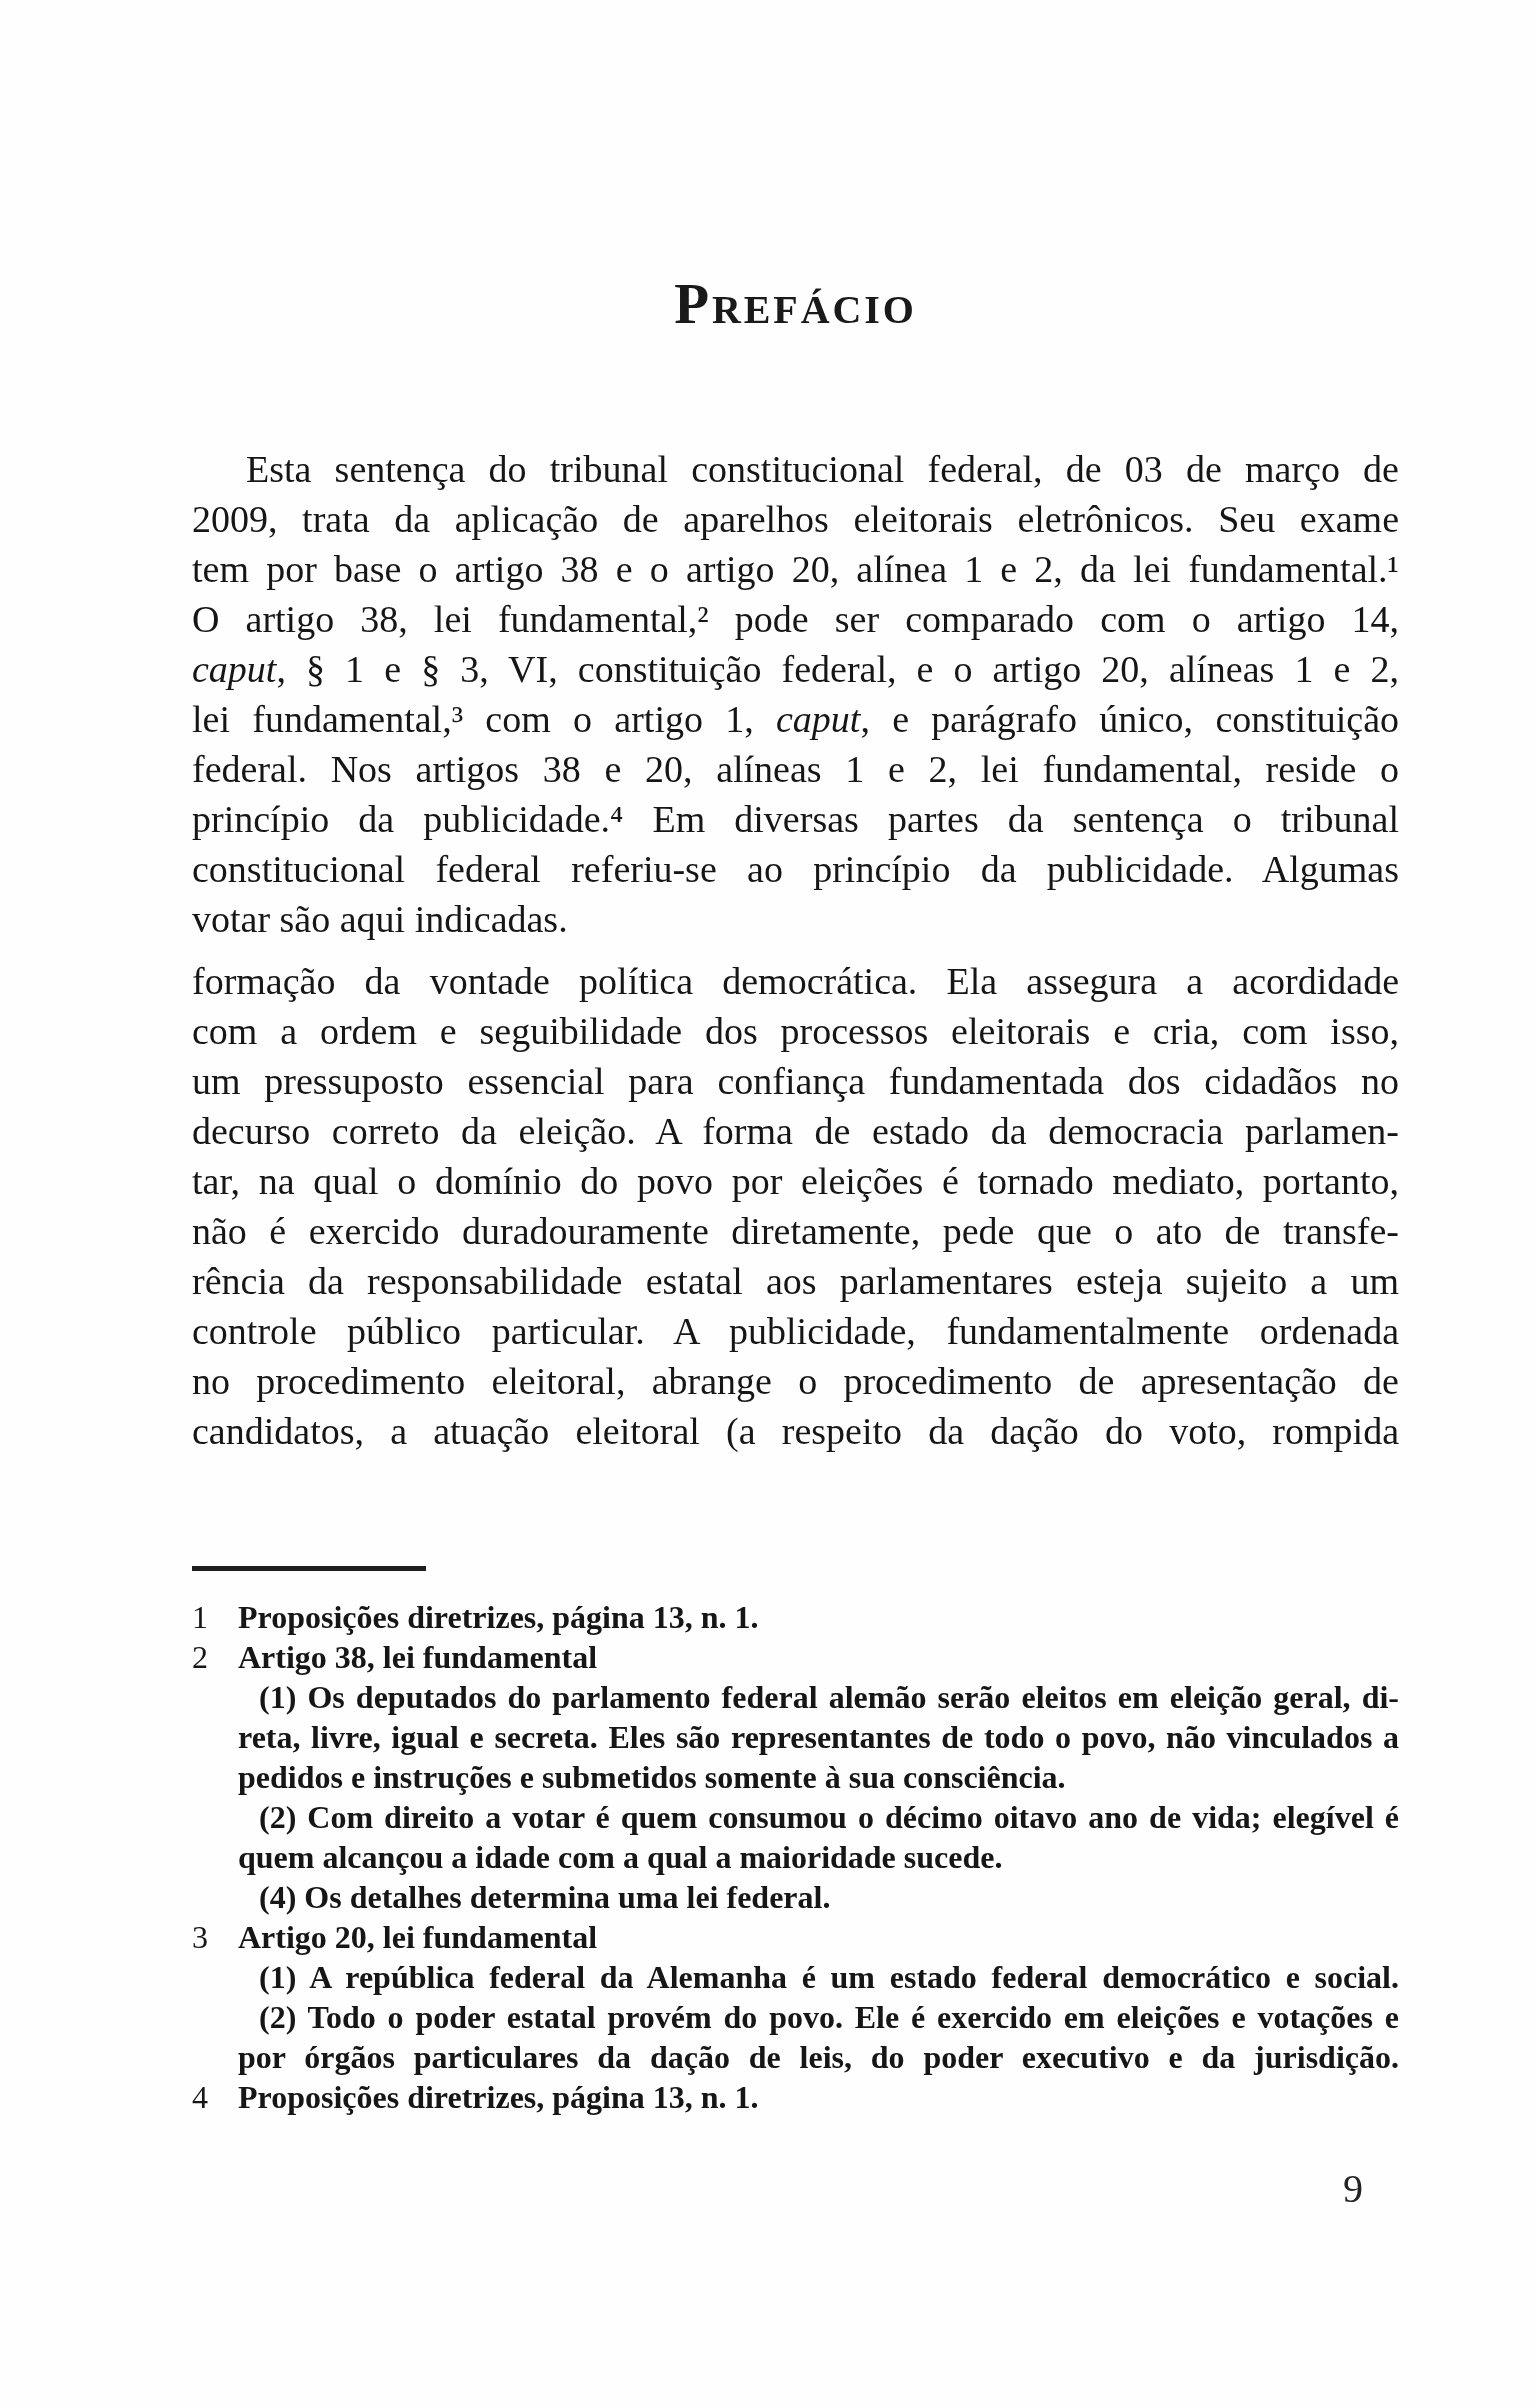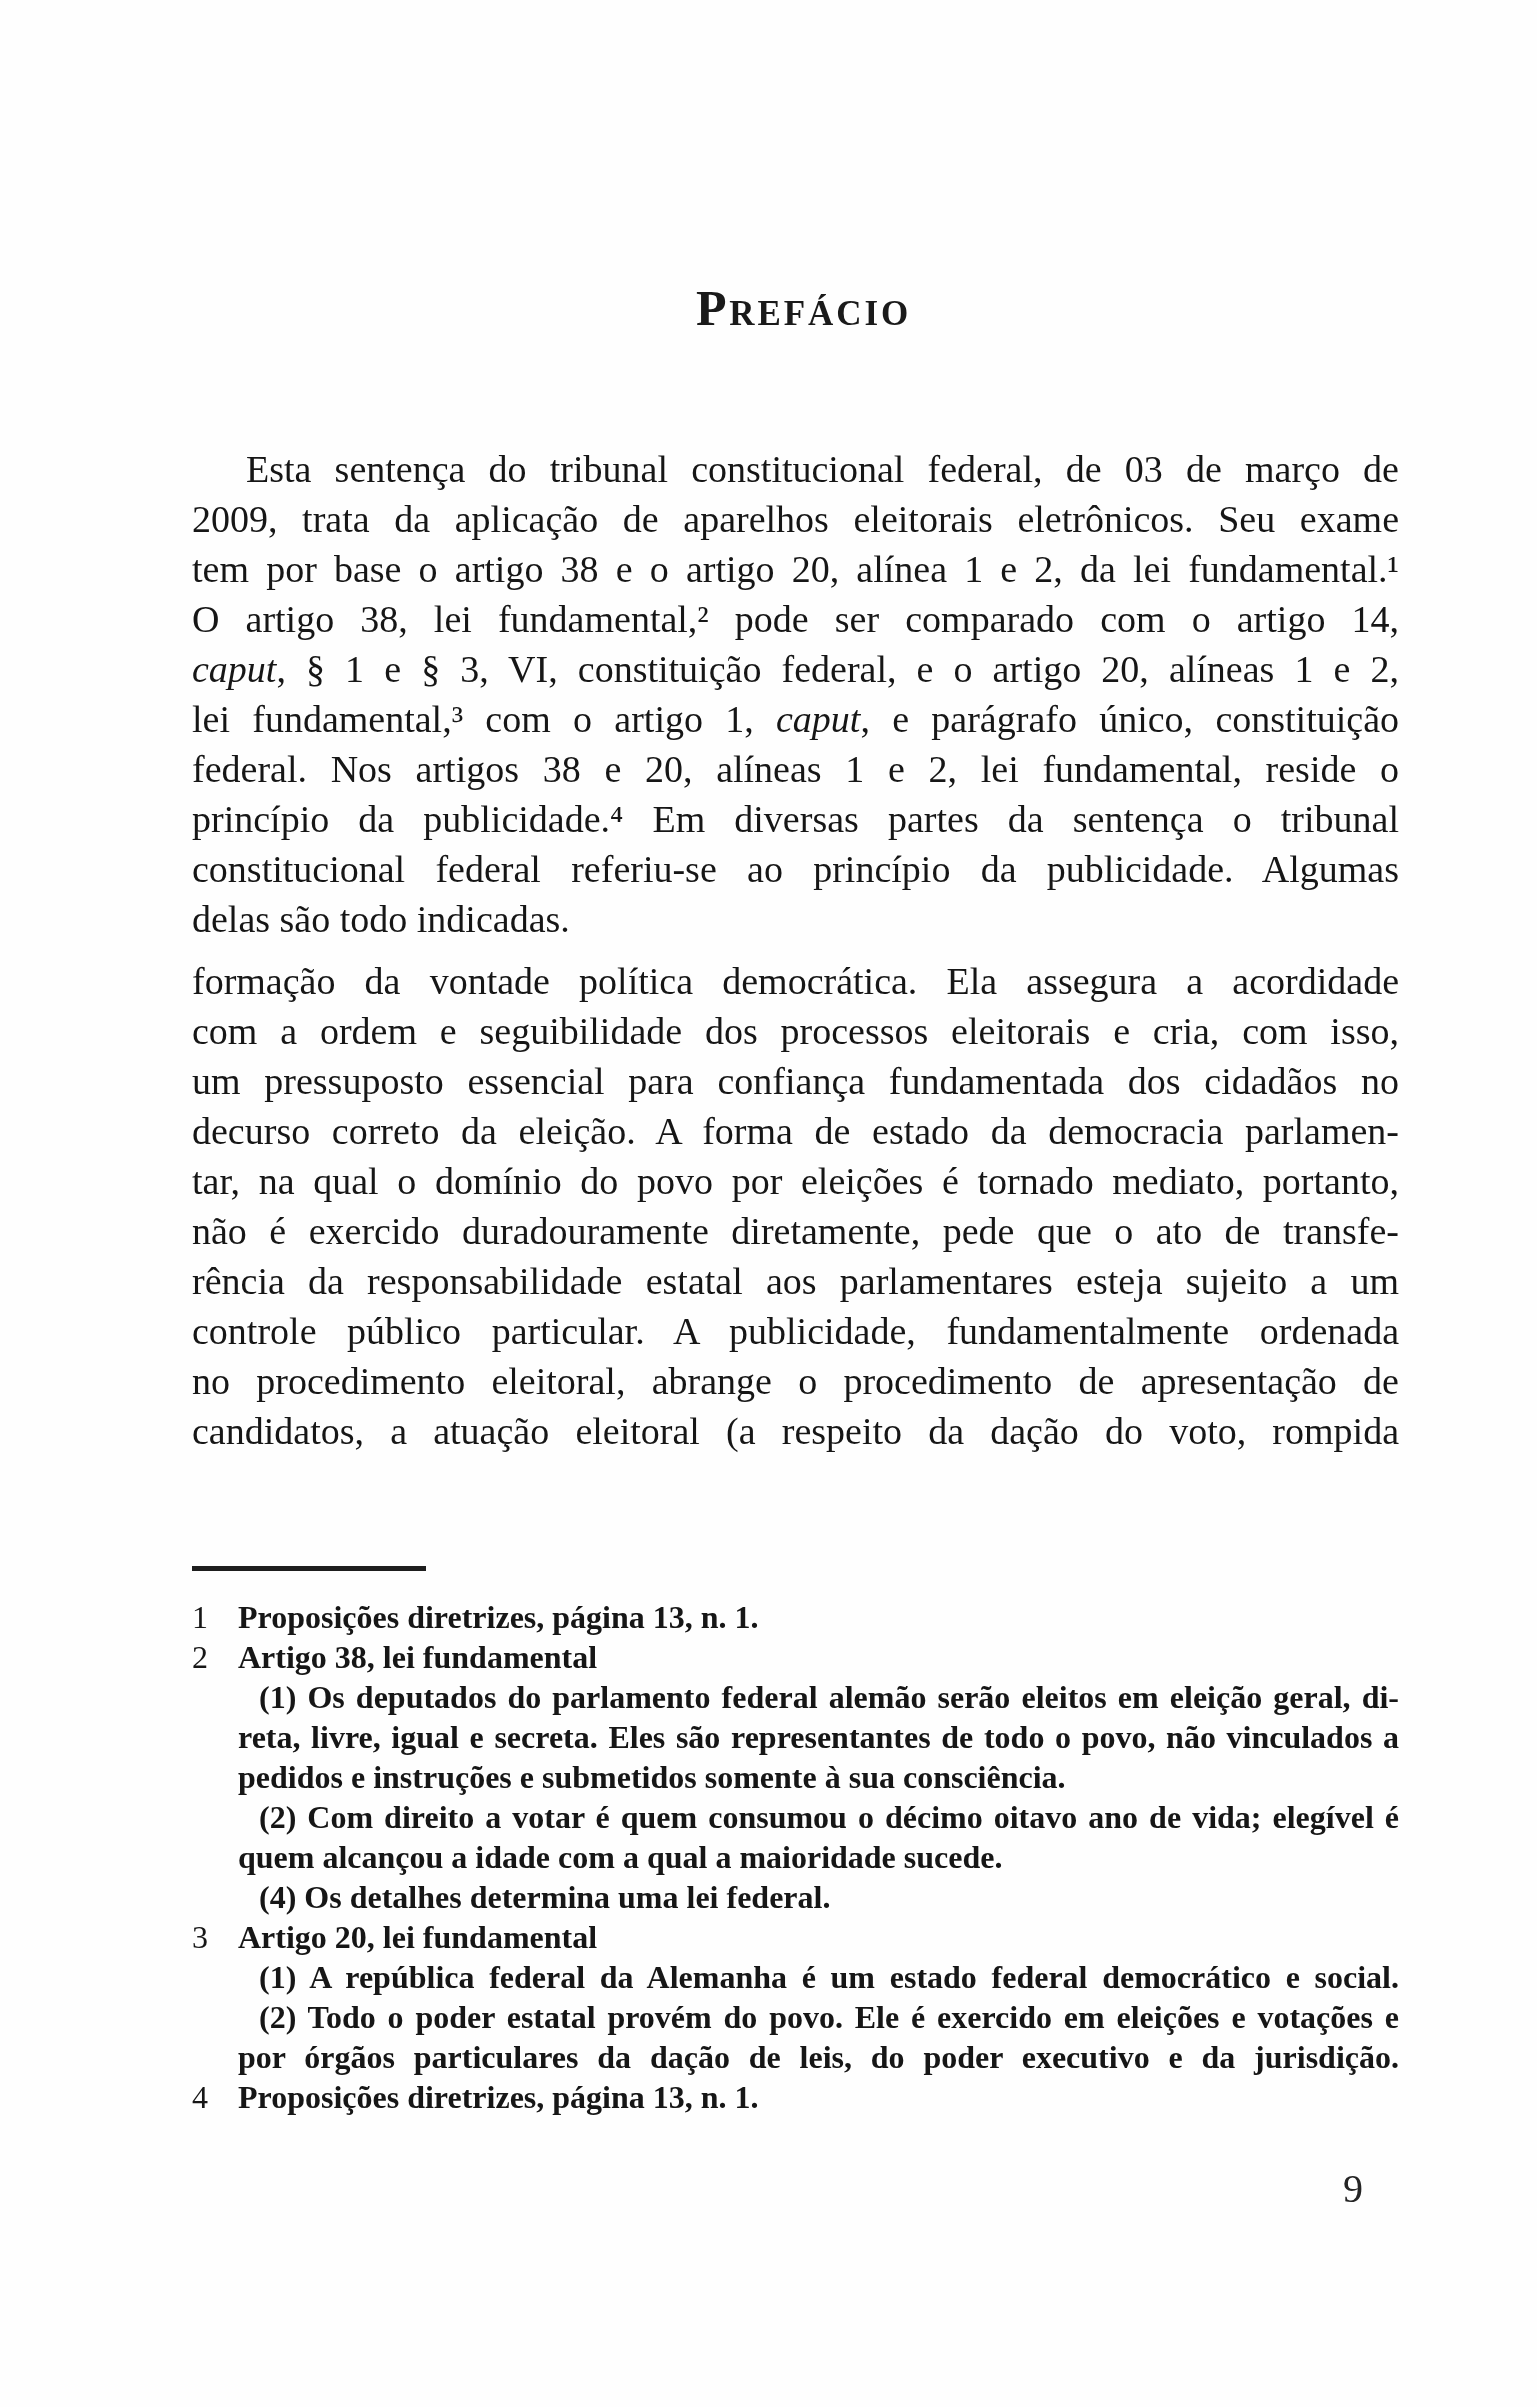--- a/index.html
+++ b/index.html
@@ -11,23 +11,23 @@
     background: #fefefe;
     font-family: "Liberation Serif", serif;
     color: #161616;
     overflow: hidden;
   }
   .title {
     position: absolute;
     top: 271px;
     left: 192px;
     width: 1207px;
-    margin: 8px;
+    margin: 0;
     text-align: center;
-    font-size: 50px;
+    font-size: 57px;
     font-weight: 700;
     font-variant: small-caps;
     letter-spacing: 2.9px;
     color: #1a1a1a;
   }
   .body-text {
     position: absolute;
     top: 444px;
     left: 192px;
     width: 1207px;
@@ -81,21 +81,21 @@
       <div class="para">
         <div class="line just indent">Esta sentença do tribunal constitucional federal, de 03 de março de</div>
         <div class="line just">2009, trata da aplicação de aparelhos eleitorais eletrônicos. Seu exame</div>
         <div class="line just">tem por base o artigo 38 e o artigo 20, alínea 1 e 2, da lei fundamental.¹</div>
         <div class="line just">O artigo 38, lei fundamental,² pode ser comparado com o artigo 14,</div>
         <div class="line just"><i>caput</i>, § 1 e § 3, VI, constituição federal, e o artigo 20, alíneas 1 e 2,</div>
         <div class="line just">lei fundamental,³ com o artigo 1, <i>caput</i>, e parágrafo único, constituição</div>
         <div class="line just">federal. Nos artigos 38 e 20, alíneas 1 e 2, lei fundamental, reside o</div>
         <div class="line just">princípio da publicidade.⁴ Em diversas partes da sentença o tribunal</div>
         <div class="line just">constitucional federal referiu-se ao princípio da publicidade. Algumas</div>
-        <div class="line">delas são todo indicadas.</div>
+        <div class="line">votar são aqui indicadas.</div>
       </div>
       <div class="para">
         <div class="line just">formação da vontade política democrática. Ela assegura a acordidade</div>
         <div class="line just">com a ordem e seguibilidade dos processos eleitorais e cria, com isso,</div>
         <div class="line just">um pressuposto essencial para confiança fundamentada dos cidadãos no</div>
         <div class="line just">decurso correto da eleição. A forma de estado da democracia parlamen-</div>
         <div class="line just">tar, na qual o domínio do povo por eleições é tornado mediato, portanto,</div>
         <div class="line just">não é exercido duradouramente diretamente, pede que o ato de transfe-</div>
         <div class="line just">rência da responsabilidade estatal aos parlamentares esteja sujeito a um</div>
         <div class="line just">controle público particular. A publicidade, fundamentalmente ordenada</div>

